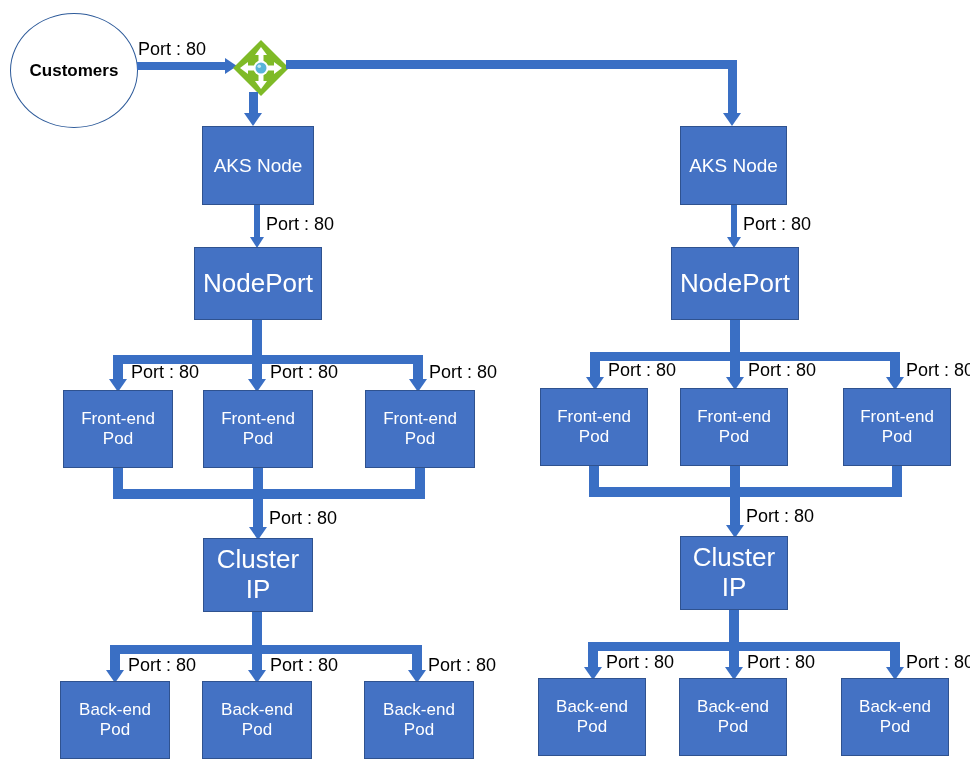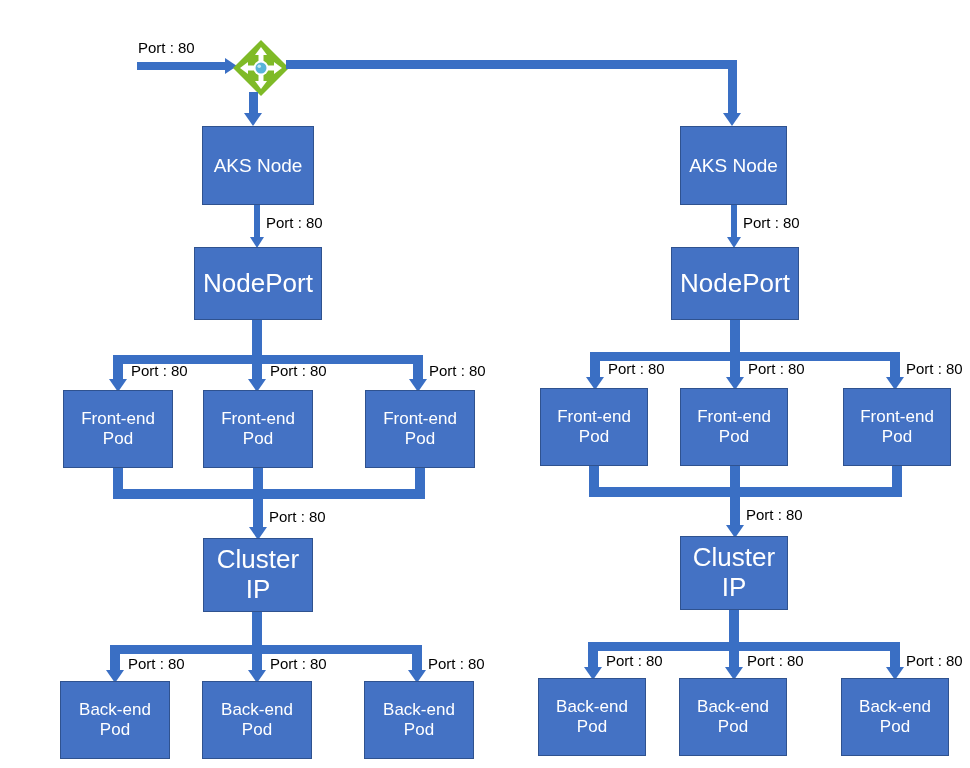--- a/index.html
+++ b/index.html
@@ -54,31 +54,34 @@
   }
   .arrow-right{
     position:absolute;width:0;height:0;
     border-top:8px solid transparent;
     border-bottom:8px solid transparent;
     border-left:12px solid #3A6FC4;
   }
 
   .port-label{
     position:absolute;
-    font-size:15px;
+    font-size:18px;
     color:#000000;
     white-space:nowrap;
     font-family:"Liberation Sans",sans-serif;
   }
 </style>
 </head>
 <body>
 
 <div id="stage">
 
+  <div class="customers-ellipse" style="left:10px;top:13px;width:128px;height:115px;">
+    <span>Customers</span>
+  </div>
 
   <div class="hline" style="left:137px;top:62px;width:92px;height:8px;"></div>
   <div class="arrow-right" style="left:225px;top:58px;"></div>
   <div class="port-label" style="left:138px;top:39px;">Port : 80</div>
 
   <div class="lb-icon" style="left:232px;top:39px;width:58px;height:58px;">
     <svg width="58" height="58" viewBox="0 0 58 58">
       <polygon points="29,1 57,29 29,57 1,29" fill="#7FBA27"></polygon>
       <g fill="#FFFFFF">
 

